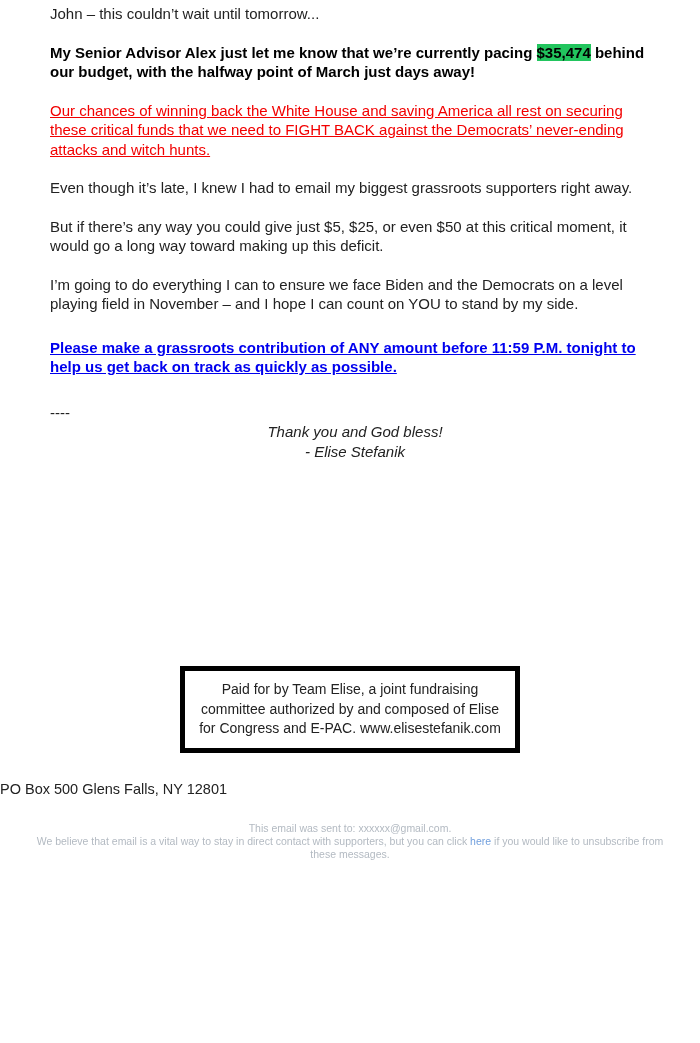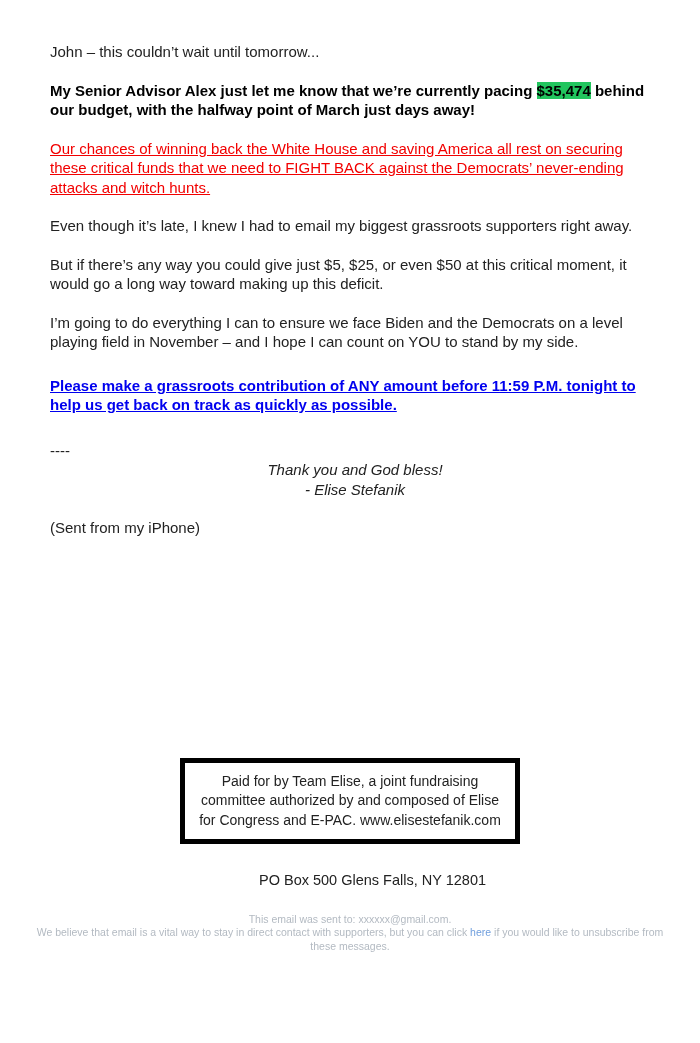--- a/index.html
+++ b/index.html
@@ -6,21 +6,20 @@
   html, body { margin: 0; padding: 0; }
   body {
     width: 700px;
     min-height: 1043px;
     background: #ffffff;
     font-family: "Liberation Sans", "DejaVu Sans", sans-serif;
     color: #222222;
   }
   .email-body {
     padding: 4px 40px 0 50px;
-    margin-top: 38px;
   }
   .para {
     font-size: 15px;
     line-height: 1.3;
     margin: 19px 0;
   }
   .para:first-child { margin-top: 0; }
   .bold-para {
     font-weight: bold;
     color: #000000;
@@ -61,24 +60,22 @@
     margin: 0 auto;
     border: 5px solid #000000;
     padding: 9px 8px;
     text-align: center;
     font-size: 14px;
     line-height: 1.4;
     color: #222222;
   }
   .address-line {
     margin-top: 28px;
-    text-align: center;
     font-size: 14.5px;
     color: #222222;
-    padding-left: 45px;
   }
   .gray-footer {
     margin-top: 25px;
     padding: 0 28px 14px 28px;
     text-align: center;
     font-size: 10.5px;
     line-height: 1.25;
     color: #b3bac2;
   }
   .unsubscribe-link {
@@ -106,21 +103,20 @@
   <p class="para">I’m going to do everything I can to ensure we face Biden and the Democrats on a level playing field in November – and I hope I can count on YOU to stand by my side.</p>
 
   <p class="para cta-para"><a class="cta-link">Please make a grassroots contribution of ANY amount before 11:59 P.M. tonight to help us get back on track as quickly as possible.</a></p>
 
   <div class="sig-block">
     <div>----</div>
     <div class="sig-line-italic">Thank you and God bless!</div>
     <div class="sig-line-italic">- Elise Stefanik</div>
   </div>
 
-  <p class="sent-from">(Sent from my iPhone)</p>
 
 </div>
 
 <div class="big-spacer"></div>
 
 <div class="disclaimer-box">Paid for by Team Elise, a joint fundraising committee authorized by and composed of Elise for Congress and E-PAC. www.elisestefanik.com</div>
 
 <div class="address-line">PO Box 500 Glens Falls, NY 12801</div>
 
 <div class="gray-footer">

